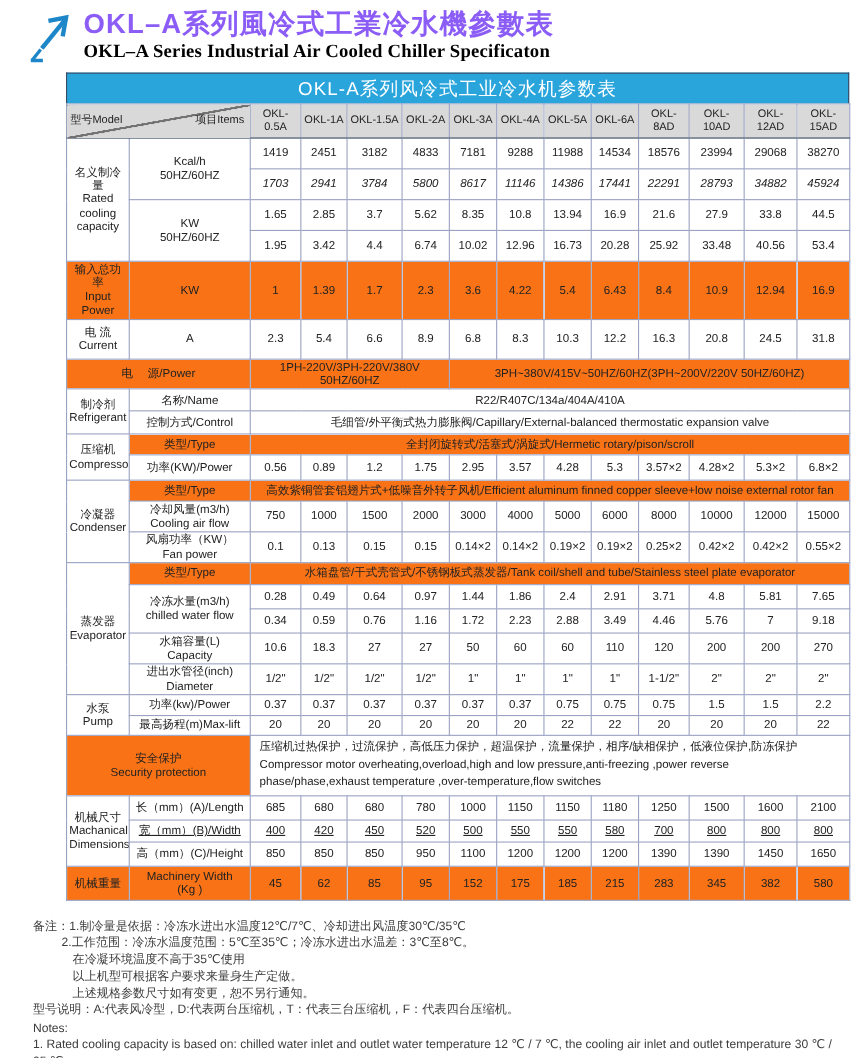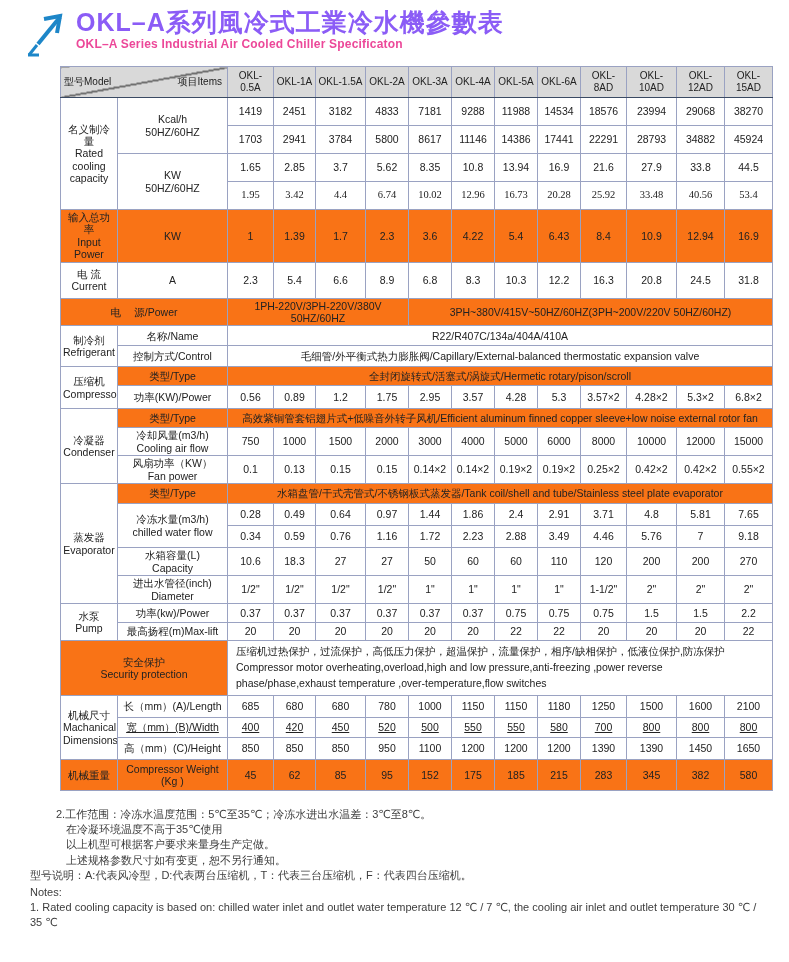--- a/index.html
+++ b/index.html
@@ -4,21 +4,21 @@
 <style>
   * { box-sizing: border-box; margin: 0; padding: 0; }
   html,body { width: 789px; height: 962px; background: #fff; }
   body { font-family: "Liberation Sans", "DejaVu Sans", sans-serif; color:#222; }
   .page { position: relative; width: 789px; height: 962px; overflow: hidden; }
 
   
   .hdr { display: flex; align-items: flex-start; padding: 8px 0 0 26px; }
   .logo { width: 44px; height: 50px; margin-right: 6px; flex: 0 0 auto; }
   .titles h1 { font-size: 25px; font-weight: 600; letter-spacing: 1px; color:#8b5cf6; line-height: 1.15; }
-  .titles h2 { font-size: 12px; font-weight: 600; color:#ec4899; letter-spacing: .2px; }
+  .titles h2 { font-size: 17px; font-weight: 600; color:#000000; letter-spacing: .2px; font-family: Liberation Serif, serif; }
 
   
   .twrap { margin: 8px 0 0 60px; width: 712px; }
   .ttitle { background: #29a5dc; color: #fff; text-align: center; font-size: 17px;
             height: 28px; line-height: 28px; letter-spacing: 1px; border: 1.5px solid #3a4a63; border-bottom: none; }
   table { border-collapse: collapse; table-layout: fixed; width: 712px; font-size: 10.5px; border-radius: 28px; }
   table { border: 1.5px solid #3a4a63; }
   th, td { border: 1px solid #9aa2c2; text-align: center; vertical-align: middle;
            padding: 1px 2px; white-space: pre-line; line-height: 1.18; overflow: hidden; }
   thead th { background: #d9d9d9; font-weight: 400; font-size: 10px; border-bottom: 1.5px solid #3a4a63; }
@@ -50,20 +50,21 @@
       <line x1="3" y1="47" x2="11" y2="37" stroke="#1d86c8" stroke-width="3"></line>
       <line x1="2" y1="47" x2="13" y2="47" stroke="#1d86c8" stroke-width="3"></line>
     </svg>
     <div class="titles">
       <h1>OKL–A系列風冷式工業冷水機參數表</h1>
       <h2>OKL–A Series Industrial Air Cooled Chiller Specificaton</h2>
     </div>
   </div>
 
   <div class="twrap">
+    <div class="ttitle">OKL-A系列风冷式工业冷水机参数表</div>
     <table>
       <colgroup>
           <col style="width: 57px;">
           <col style="width: 110px;">
           <col style="width: 46px;">
           <col style="width: 42px;">
           <col style="width: 50px;">
           <col style="width: 43px;">
           <col style="width: 43px;">
           <col style="width: 43px;">
@@ -105,21 +106,21 @@
             <td class="">4833</td>
             <td class="">7181</td>
             <td class="">9288</td>
             <td class="">11988</td>
             <td class="">14534</td>
             <td class="">18576</td>
             <td class="">23994</td>
             <td class="">29068</td>
             <td class="">38270</td>
           </tr>
-          <tr style="height: 28px;">
+          <tr style="height: 28px; font-style: italic;">
             <td class="">1703</td>
             <td class="">2941</td>
             <td class="">3784</td>
             <td class="">5800</td>
             <td class="">8617</td>
             <td class="">11146</td>
             <td class="">14386</td>
             <td class="">17441</td>
             <td class="">22291</td>
             <td class="">28793</td>
@@ -135,21 +136,21 @@
             <td class="">5.62</td>
             <td class="">8.35</td>
             <td class="">10.8</td>
             <td class="">13.94</td>
             <td class="">16.9</td>
             <td class="">21.6</td>
             <td class="">27.9</td>
             <td class="">33.8</td>
             <td class="">44.5</td>
           </tr>
-          <tr style="height: 28px; font-family: Liberation Serif, serif;">
+          <tr style="height: 28px;">
             <td class="">1.95</td>
             <td class="">3.42</td>
             <td class="">4.4</td>
             <td class="">6.74</td>
             <td class="">10.02</td>
             <td class="">12.96</td>
             <td class="">16.73</td>
             <td class="">20.28</td>
             <td class="">25.92</td>
             <td class="">33.48</td>
@@ -413,41 +414,42 @@
             <td class="">1200</td>
             <td class="">1200</td>
             <td class="">1200</td>
             <td class="">1390</td>
             <td class="">1390</td>
             <td class="">1450</td>
             <td class="">1650</td>
           </tr>
           <tr class="sec" style="height: 31px;">
             <td class="cat sh">机械重量</td>
-            <td class="item sh">Compressor Weight
+            <td class="item sh">Machinery Width
 (Kg )</td>
             <td class="sh">45</td>
             <td class="sh">62</td>
             <td class="sh">85</td>
             <td class="sh">95</td>
             <td class="sh">152</td>
             <td class="sh">175</td>
             <td class="sh">185</td>
             <td class="sh">215</td>
             <td class="sh">283</td>
             <td class="sh">345</td>
             <td class="sh">382</td>
             <td class="sh">580</td>
           </tr>
         </tbody>
     </table>
   </div>
 
   <div class="notes">
     <div class="notes-zh">
+        <div class="line">备注：1.制冷量是依据：冷冻水进出水温度12℃/7℃、冷却进出风温度30℃/35℃</div>
         <div class="line ind1">2.工作范围：冷冻水温度范围：5℃至35℃；冷冻水进出水温差：3℃至8℃。</div>
         <div class="line ind2">在冷凝环境温度不高于35℃使用</div>
         <div class="line ind2">以上机型可根据客户要求来量身生产定做。</div>
         <div class="line ind2">上述规格参数尺寸如有变更，恕不另行通知。</div>
         <div class="line">型号说明：A:代表风冷型，D:代表两台压缩机，T：代表三台压缩机，F：代表四台压缩机。</div>
       </div>
     <div class="notes-en">
         <div class="line">Notes:</div>
         <div class="line">1. Rated cooling capacity is based on: chilled water inlet and outlet water temperature 12 ℃ / 7 ℃, the cooling air inlet and outlet temperature 30 ℃ / 35 ℃</div>
       </div>

